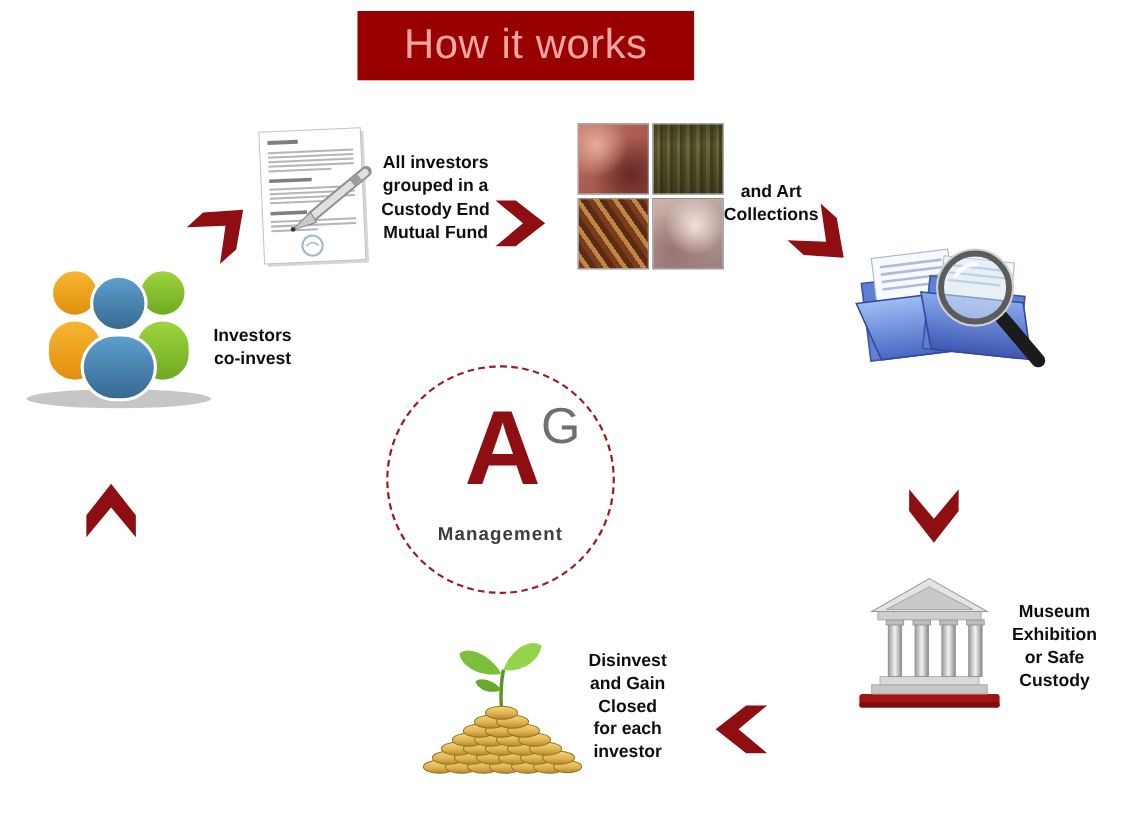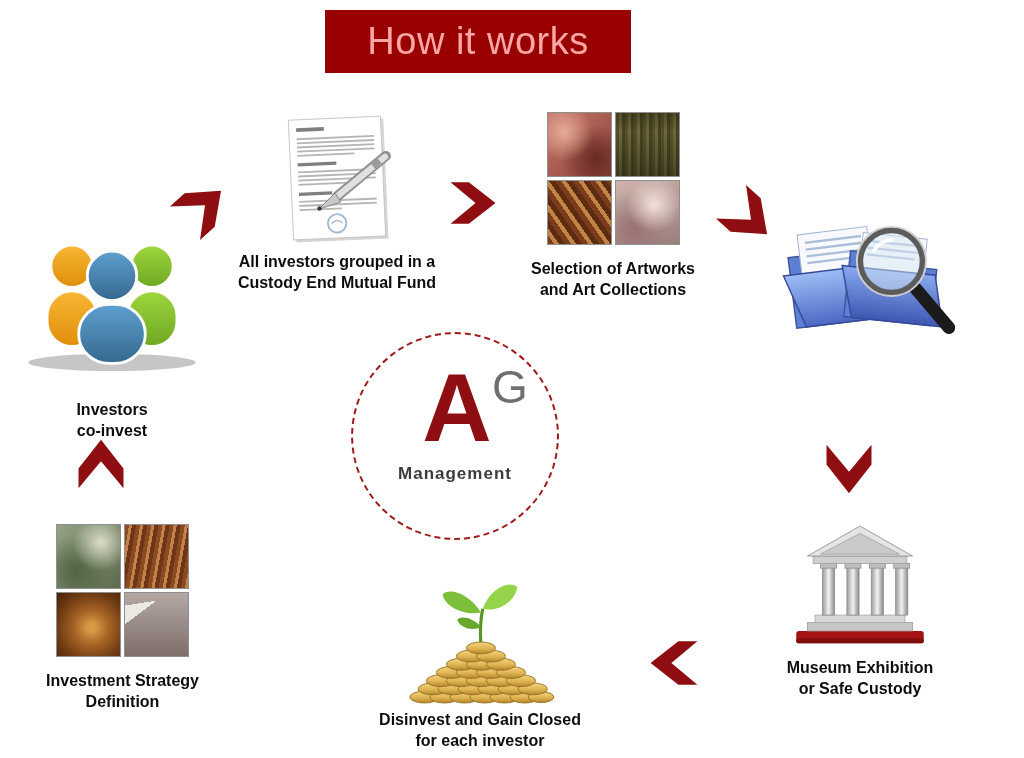--- a/index.html
+++ b/index.html
@@ -7,21 +7,21 @@
   body { font-family:"Liberation Sans", sans-serif; }
 
   .canvas { position:relative; width:1024px; height:758px; background:#ffffff; overflow:hidden; }
 
   
   .banner { position:absolute; left:325px; top:10px; width:306px; height:63px;
             background:#990000; display:flex; align-items:center; justify-content:center; }
   .banner-text { color:#fca5a5; font-size:38px; font-weight:400; letter-spacing:0.5px; }
 
   
-  .step { position:absolute; display:flex; flex-direction:column; align-items:center; }
+  .step { position:absolute; display:flex; align-items:center; }
   .icon { line-height:0; }
   .label { text-align:center; font-weight:700; font-size:16px; line-height:1.3; color:#0d0d0d; }
 
   .step-investors { left:22px;  top:234px; width:180px; }
   .step-investors .label { margin-top:28px;text-align:center; }
 
   .step-fund { left:225px; top:110px; width:224px; }
   .step-fund .label { margin-top:4px; }
 
   .step-artworks { left:525px; top:112px; width:176px; }
@@ -67,21 +67,21 @@
         conic-gradient(from 205deg at 50% 12%, transparent 0 28deg, #ece8e4 28deg 56deg, transparent 56deg),
         linear-gradient(180deg,#b4a8a4,#7e6e6a); }
 
   
   .center-circle { position:absolute; left:351px; top:332px; width:208px; height:208px;
                    border:2px dashed #9e1b1b; border-radius:50%;
                    display:flex; flex-direction:column; align-items:center; }
   .logo { position:relative; margin-top:26px; transform:translateX(2px); }
   .logo-a { display:block; font-size:96px; line-height:1; font-weight:700; color:#8e0e12; }
   .logo-g { position:absolute; top:4px; right:-36px; font-size:46px; line-height:1; color:#6f6f6f; font-weight:400; }
-  .mgmt { margin-top:8px; font-size:17px; font-weight:700; color:#3c3c3c; letter-spacing:1px; }
+  .mgmt { margin-top:20px; font-size:17px; font-weight:700; color:#3c3c3c; letter-spacing:1px; }
 
   
   .arrow { position:absolute; }
   .arrow svg { display:block; width:100%; height:100%; fill:#8e0e12; }
   .arr-1 { left:176px; top:180px; width:54px; height:54px; transform:rotate(-42deg); }
   .arr-2 { left:448px; top:178px; width:50px; height:50px; }
   .arr-3 { left:722px; top:191px; width:54px; height:54px; transform:rotate(42deg); }
   .arr-4 { left:822px; top:442px; width:54px; height:54px; transform:rotate(90deg); }
   .arr-5 { left:648px; top:637px; width:52px; height:52px; transform:rotate(180deg); }
   .arr-6 { left:74px;  top:437px; width:54px; height:54px; transform:rotate(-90deg); }
@@ -179,21 +179,20 @@
   </div>
 
   <div class="step step-artworks">
     <div class="icon art-grid">
       <div class="tile a1"></div>
       <div class="tile a2"></div>
       <div class="tile a3"></div>
       <div class="tile a4"></div>
     </div>
     <div class="label">
-      <div>Selection of Artworks</div>
       <div>and Art Collections</div>
     </div>
   </div>
 
   <div class="step step-docs">
     <div class="icon">
       <svg width="186" height="148" viewBox="0 0 190 152" xmlns="http://www.w3.org/2000/svg">
         <defs>
           <linearGradient id="gFoldA" x1="0" y1="0" x2="0" y2="1">
               <stop offset="0" stop-color="#9dbdf4"></stop>
@@ -317,32 +316,20 @@
           <ellipse cx="86" cy="79" rx="16" ry="6.5"></ellipse>
         </g>
       </svg>
     </div>
     <div class="label">
       <div>Disinvest and Gain Closed</div>
       <div>for each investor</div>
     </div>
   </div>
 
-  <div class="step step-strategy">
-    <div class="icon art-grid">
-      <div class="tile b1"></div>
-      <div class="tile b2"></div>
-      <div class="tile b3"></div>
-      <div class="tile b4"></div>
-    </div>
-    <div class="label">
-      <div>Investment Strategy</div>
-      <div>Definition</div>
-    </div>
-  </div>
 
   <div class="center-circle">
     <div class="logo">
       <span class="logo-a">A</span>
       <span class="logo-g">G</span>
     </div>
     <div class="mgmt">Management</div>
   </div>
 
   <div class="arrow arr-1">

